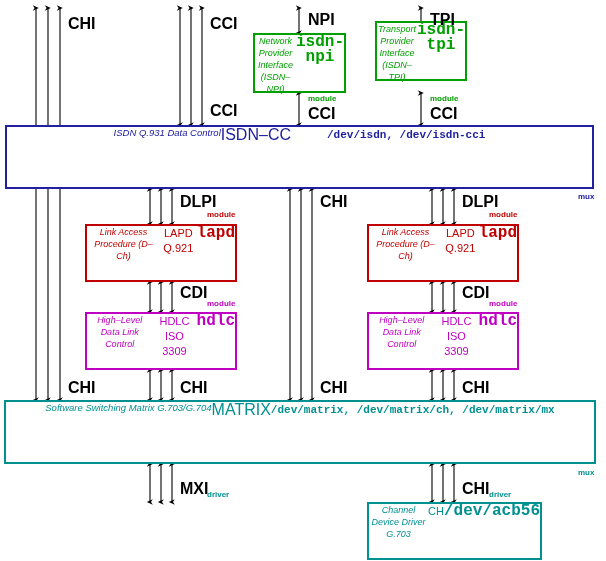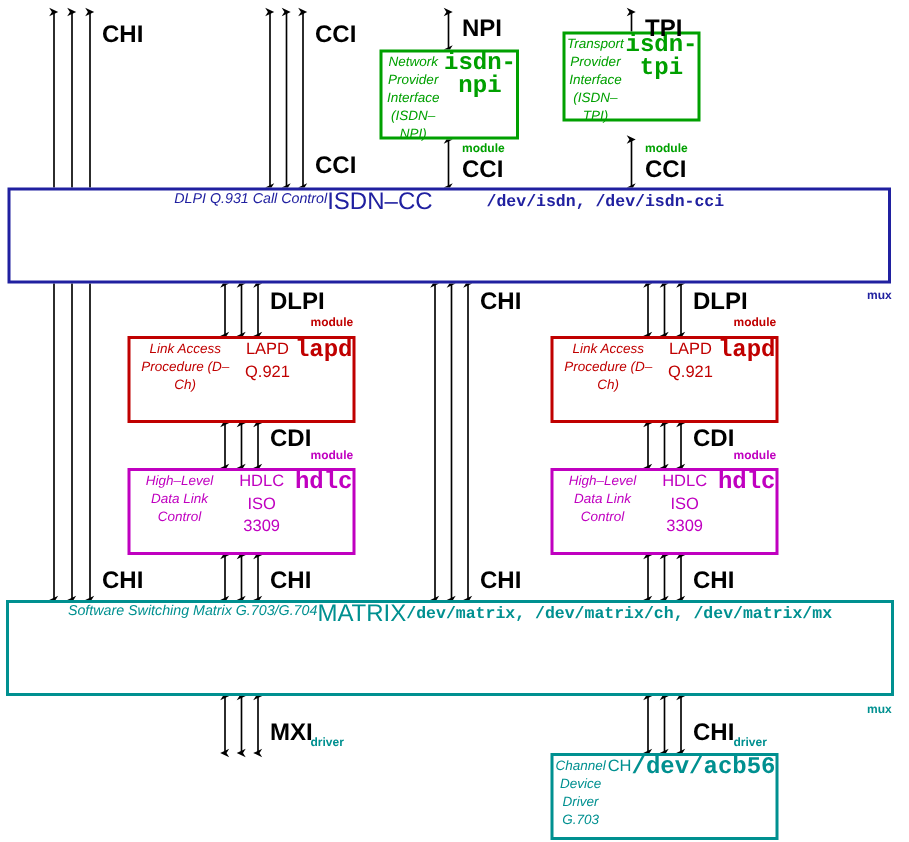--- a/index.html
+++ b/index.html
@@ -104,21 +104,21 @@
     <div class="ln3" style="color:#00a000;">isdn-npi</div>
   </div>
 
   <div class="box" style="left:375px; top:21px; width:92px; height:60px; border:2px solid #00a000;">
     <div class="ln1" style="color:#00a000;">Transport Provider
 Interface (ISDN–TPI)</div>
     <div class="ln3" style="color:#00a000;">isdn-tpi</div>
   </div>
 
   <div class="box wide" style="left:5px; top:125px; width:589px; height:64px; border:2px solid #2020a0;">
-    <div class="ln1" style="color:#2020a0;">DLPI Q.931 Call Control</div>
+    <div class="ln1" style="color:#2020a0;">ISDN Q.931 Data Control</div>
     <div class="ln2" style="color:#2020a0;">ISDN–CC</div>
     <div class="ln3" style="color:#2020a0;margin-left:36px;">/dev/isdn, /dev/isdn-cci</div>
   </div>
 
   <div class="box" style="left:85px; top:224px; width:152px; height:58px; border:2px solid #c00000;">
     <div class="ln1" style="color:#c00000;">Link Access Procedure (D–Ch)</div>
     <div class="ln2" style="color:#c00000;">LAPD Q.921</div>
     <div class="ln3" style="color:#c00000;">lapd</div>
   </div>
 
@@ -140,21 +140,21 @@
     <div class="ln3" style="color:#c000c0;">hdlc</div>
   </div>
 
   <div class="box wide" style="left:4px; top:400px; width:592px; height:64px; border:2px solid #009090;">
     <div class="ln1" style="color:#009090;">Software Switching Matrix G.703/G.704</div>
     <div class="ln2" style="color:#009090;">MATRIX</div>
     <div class="ln3" style="color:#009090;">/dev/matrix, /dev/matrix/ch, /dev/matrix/mx</div>
   </div>
 
 
-  <div class="box" style="left:367px; top:502px; width:152px; height:58px; border:2px solid #009090;">
+  <div class="box" style="left:367px; top:502px; width:175px; height:58px; border:2px solid #009090;">
     <div class="ln1" style="color:#009090;">Channel Device Driver G.703</div>
     <div class="ln2" style="color:#009090;">CH</div>
     <div class="ln3" style="color:#009090;">/dev/acb56</div>
   </div>
 
   <svg class="arrows" viewBox="0 0 606 561" xmlns="http://www.w3.org/2000/svg">
     <g stroke="#000000" stroke-width="1.1" fill="none" marker-start="url(#ahT)" marker-end="url(#ahB)">
 
       <line x1="36" y1="8" x2="36" y2="400"></line>
       <line x1="48" y1="8" x2="48" y2="400"></line>

